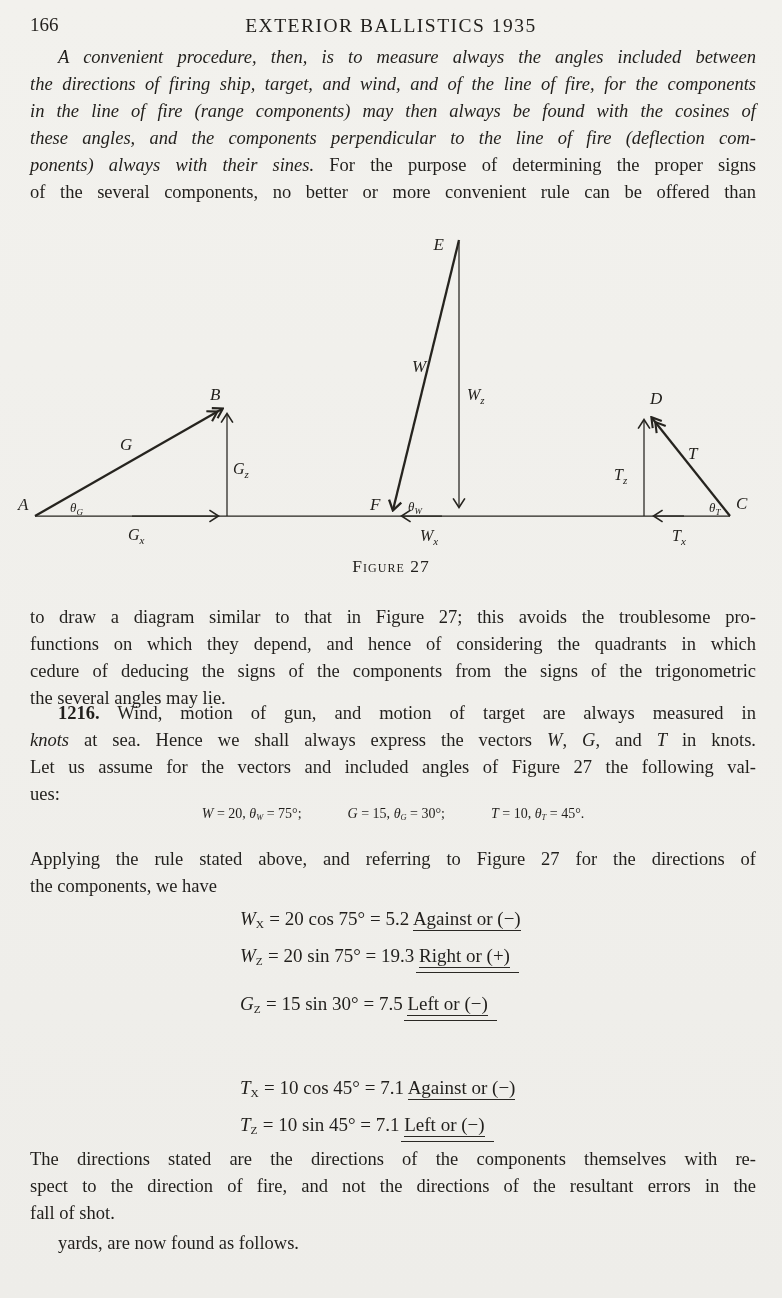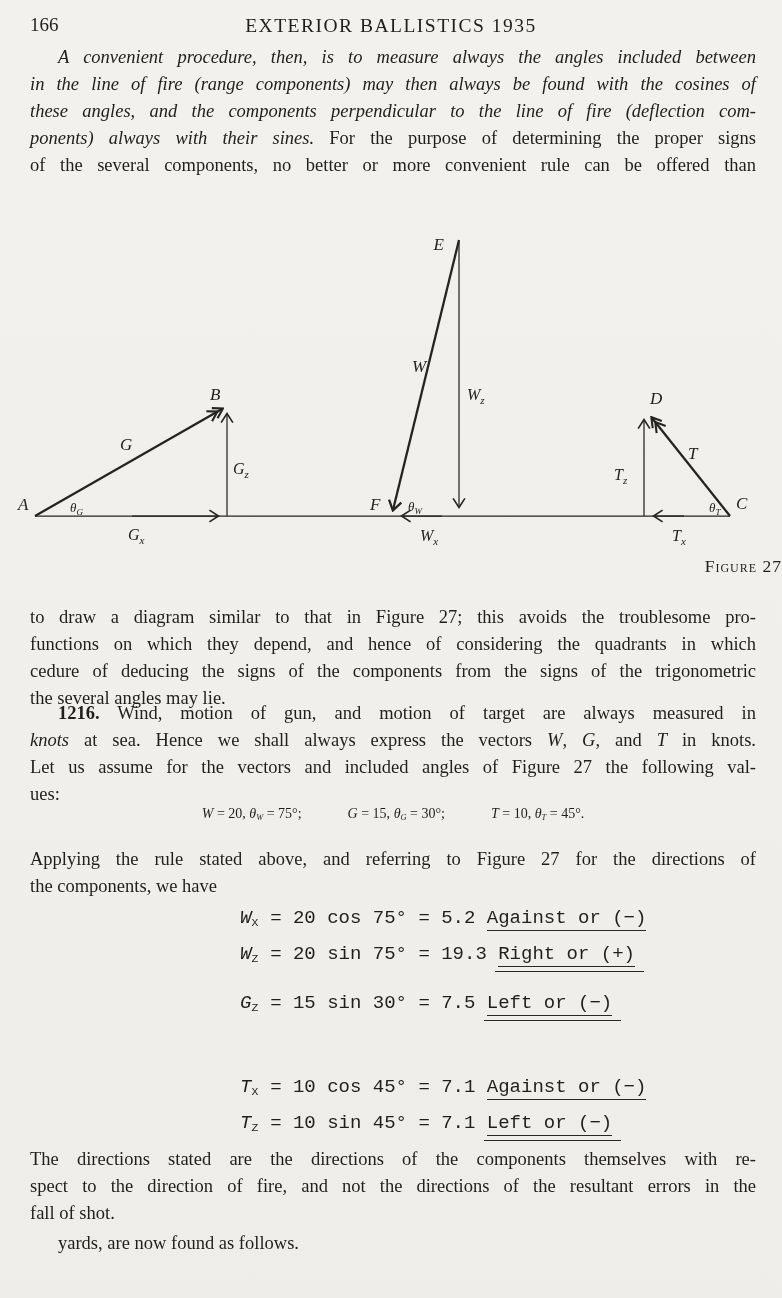--- a/index.html
+++ b/index.html
@@ -19,23 +19,23 @@
   .para.cont .line:last-child{text-align-last:justify;}
   .para.indent-first .line:first-child{text-indent:28px;}
   #p-intro{top:44px;font-style:italic;}
   #p-intro .s-r{font-style:normal;}
   #p-after-figure{top:604px;}
   #p-1216{top:700px;}
   #p-applying{top:846px;}
   #p-directions{top:1146px;}
   #p-errors{top:1230px;}
   #eq-given{top:806px;left:30px;width:726px;text-align:center;font-size:14px;}
-  .eq-group{left:240px;width:520px;font-size:19px;line-height:31px;font-family:Liberation Mono, monospace;}
+  .eq-group{left:240px;width:520px;font-size:19px;line-height:31px;}
   #eq-w{top:903px;} #eq-g{top:988px;} #eq-t{top:1072px;}
-  #fig-caption{top:556px;left:0;width:782px;text-align:right;font-size:17.5px;
+  #fig-caption{top:556px;left:0;width:782px;text-align:center;font-size:17.5px;
     font-variant:small-caps;letter-spacing:1px;}
   
   .s-r{font-style:normal;font-weight:normal;}
   .s-i{font-style:italic;}
   .s-b{font-weight:bold;}
   .s-v{font-style:italic;}
   .s-sub{font-size:0.60em;vertical-align:-0.28em;letter-spacing:0.5px;}
   .s-vsub{font-style:italic;font-size:0.60em;vertical-align:-0.28em;}
   .s-u{border-bottom:1.5px solid #2a2824;padding-bottom:1px;}
   .s-uu{position:relative;border-bottom:1.5px solid #2a2824;padding-bottom:1px;}
@@ -54,20 +54,21 @@
   .fthsub{font-size:9px;}
 </style>
 </head>
 <body>
 
 <div id="pageno" class="abs">166</div>
 <div id="running-title" class="abs">EXTERIOR BALLISTICS 1935</div>
 
 <div id="p-intro" class="abs para cont indent-first">
     <div class="line"><span class="s-i">A convenient procedure, then, is to measure always the angles included between</span></div>
+    <div class="line"><span class="s-i">the directions of firing ship, target, and wind, and of the line of fire, for the components</span></div>
     <div class="line"><span class="s-i">in the line of fire (range components) may then always be found with the cosines of</span></div>
     <div class="line"><span class="s-i">these angles, and the components perpendicular to the line of fire (deflection com-</span></div>
     <div class="line"><span class="s-i">ponents) always with their sines.</span><span class="s-r"> For the purpose of determining the proper signs</span></div>
     <div class="line"><span class="s-r">of the several components, no better or more convenient rule can be offered than</span></div>
   </div>
 
 <svg id="figure27" class="abs" width="760" height="316" viewBox="0 0 760 316">
   <defs>
     <marker id="m1" viewBox="0 0 12 14" refX="10" refY="7" markerUnits="userSpaceOnUse" markerWidth="13" markerHeight="15" orient="auto">
       <path d="M2,1.5 L10.5,7 L2,12.5" fill="none" stroke="#26241f" stroke-width="1.5"></path>

